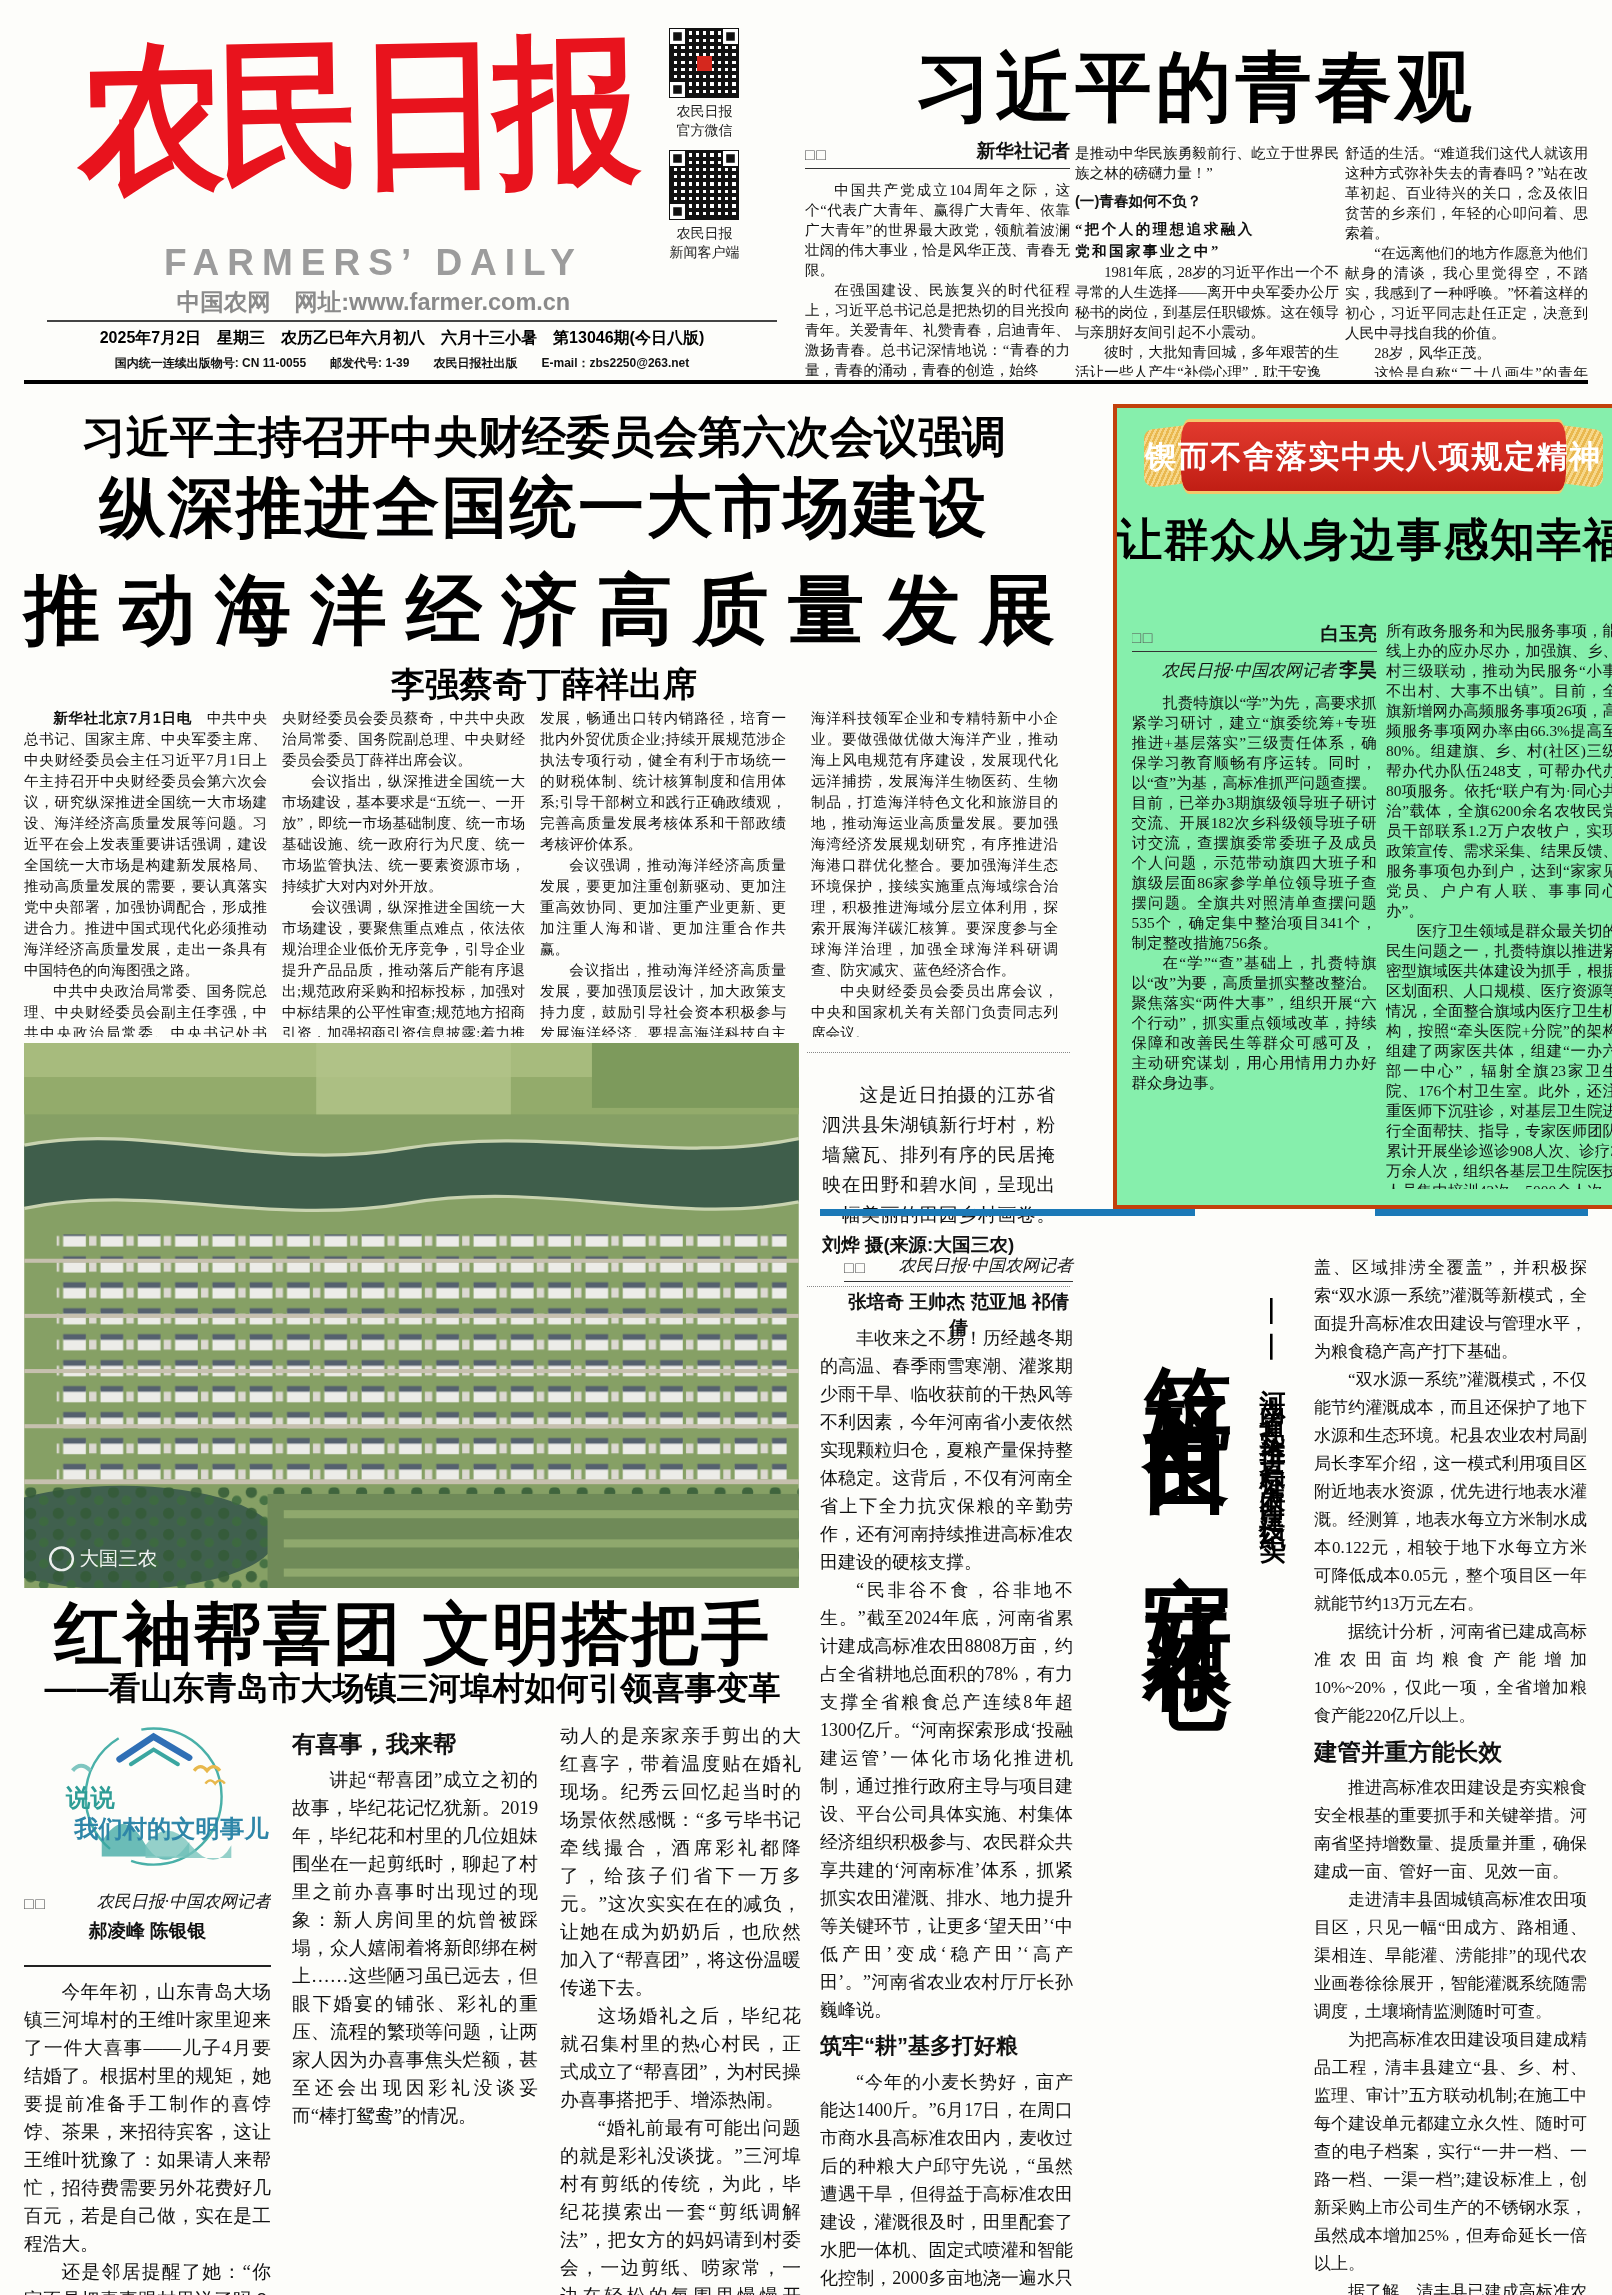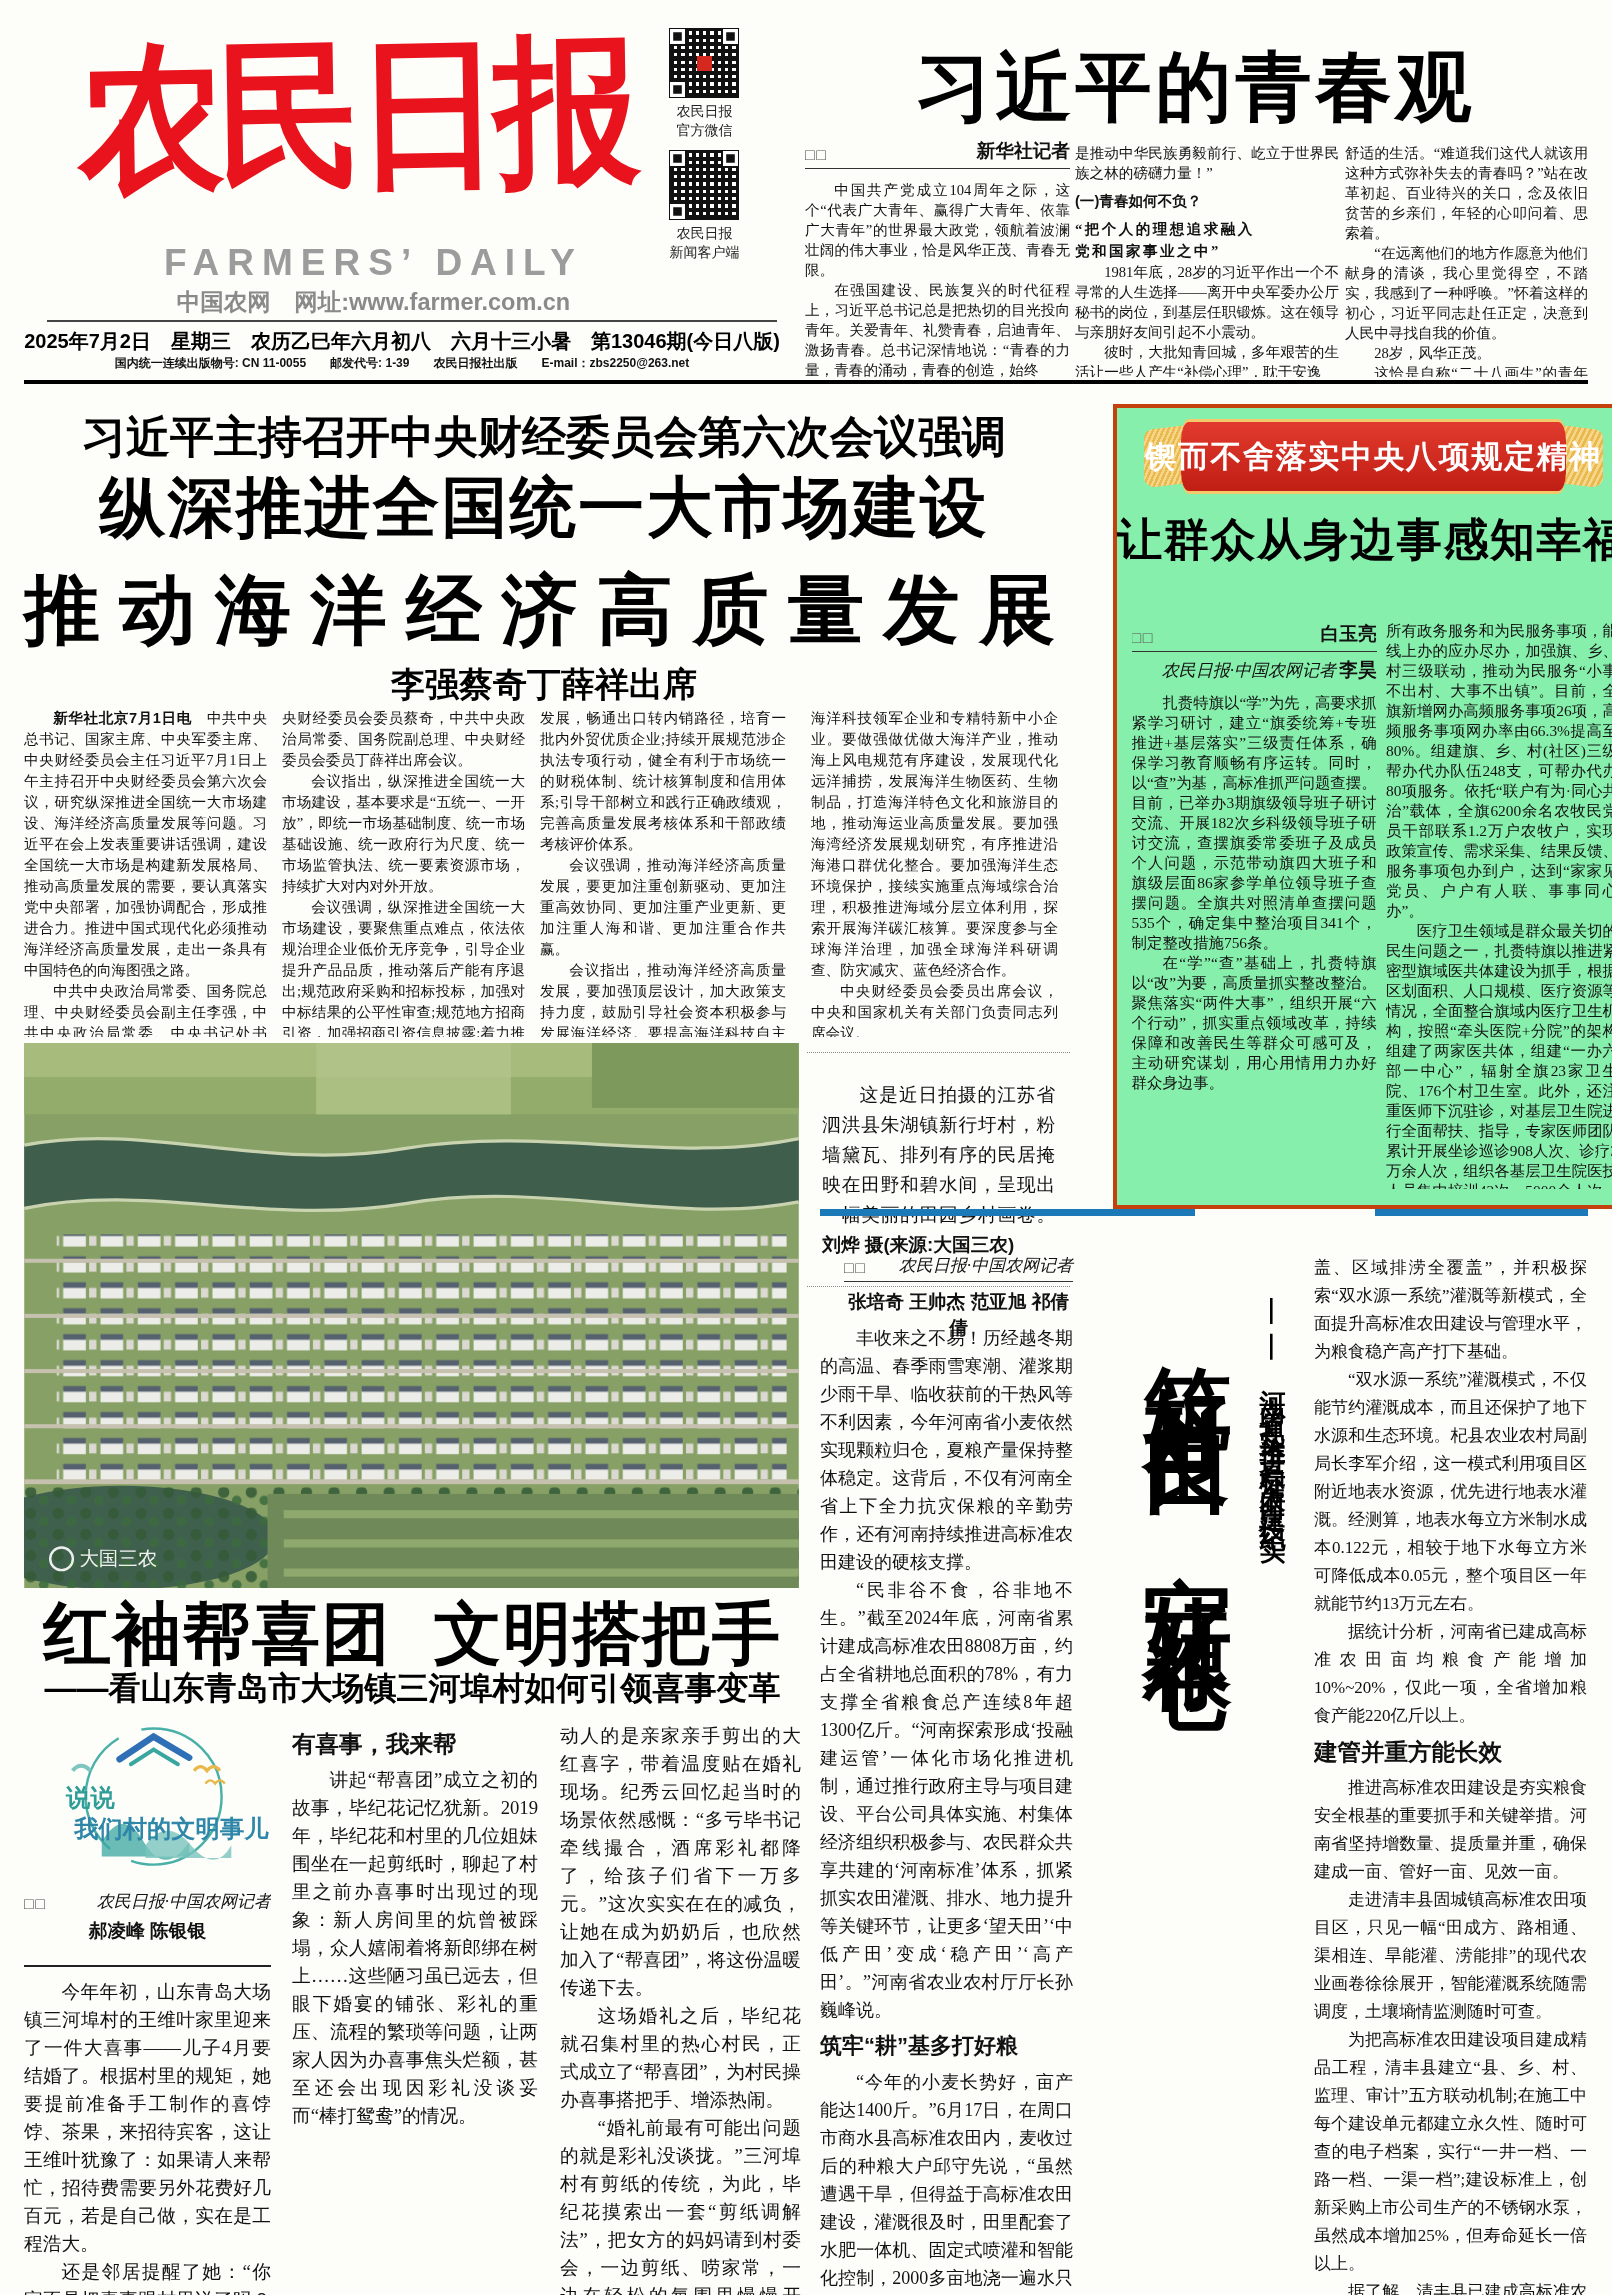--- a/index.html
+++ b/index.html
@@ -18,21 +18,21 @@
   .qr .qc.tl{left:0;top:0}.qr .qc.tr{right:0;top:0}.qr .qc.bl{left:0;bottom:0}
   .qr .qlogo{position:absolute;left:27px;top:27px;width:14.6px;height:14.6px;background:#d5281e;}
   .qr-cap{width:97px;text-align:center;font-family:"Liberation Sans",sans-serif;
           font-size:14px;line-height:18.7px;color:#222;}
   .english{left:122px;top:242px;width:503px;text-align:center;font-family:"Liberation Sans",sans-serif;
            font-size:37px;font-weight:700;letter-spacing:8px;color:#9c9c9c;}
   .site{left:122px;top:286px;width:503px;text-align:center;font-family:"Liberation Sans",sans-serif;
         font-size:23.5px;font-weight:700;color:#8a8a8a;}
   .rule1{left:47px;top:320px;width:730px;height:1.6px;background:#444;}
   .dateline{left:23px;top:328px;width:758px;text-align:center;font-family:"Liberation Sans",sans-serif;
-            font-size:20px;font-weight:800;color:#000;}
+            font-size:16px;font-weight:800;color:#000;}
   .publine{left:23px;top:355px;width:758px;text-align:center;font-family:"Liberation Sans",sans-serif;
            font-size:12px;font-weight:600;color:#111;}
   .thickrule{left:24px;top:380px;width:1564px;height:4px;background:#000;}
   
   .col{overflow:hidden;}
   .col p{margin:0;text-align:justify;text-indent:2em;}
   .col p.cont{text-indent:0;}
   .b18 p{font-size:14.6px;line-height:20px;}
   .b18m p{font-size:14.6px;line-height:21px;}
   .b19 p{font-size:15.4px;line-height:20px;}
@@ -90,21 +90,21 @@
   .hn-names{margin-top:6.5px;text-align:center;font-family:"Liberation Sans",sans-serif;
             font-weight:700;font-size:18.7px;}
   .vtitle{left:1129px;top:1295px;height:1000px;writing-mode:vertical-rl;text-orientation:upright;
           font-family:"Liberation Sans",sans-serif;font-weight:900;font-size:88px;
           letter-spacing:24px;color:#000;}
   .vsub{left:1256px;top:1298px;height:893px;writing-mode:vertical-rl;
         font-family:"Liberation Sans",sans-serif;font-weight:700;font-size:26px;
         letter-spacing:9.7px;color:#000;}
   
   .wd-title{left:24px;top:1589px;width:777px;text-align:center;font-size:68px;font-weight:900;
-            font-family:Liberation Mono, monospace;color:#000;letter-spacing:1.6px;}
+            font-family:Liberation Sans, sans-serif;color:#000;letter-spacing:1.6px;}
   .wd-sub{left:24px;top:1667px;width:777px;text-align:center;font-family:"Liberation Sans",sans-serif;
           font-size:32px;font-weight:800;color:#000;}
   .wd-bylines{margin:9.7px 0 11.4px;}
   .wd-names{margin-top:4.9px;text-align:center;font-family:"Liberation Sans",sans-serif;
             font-weight:700;font-size:18.7px;border-bottom:2.4px solid #222;padding-bottom:21px;}
 </style>
 </head>
 <body>
 
 <div class="page">

